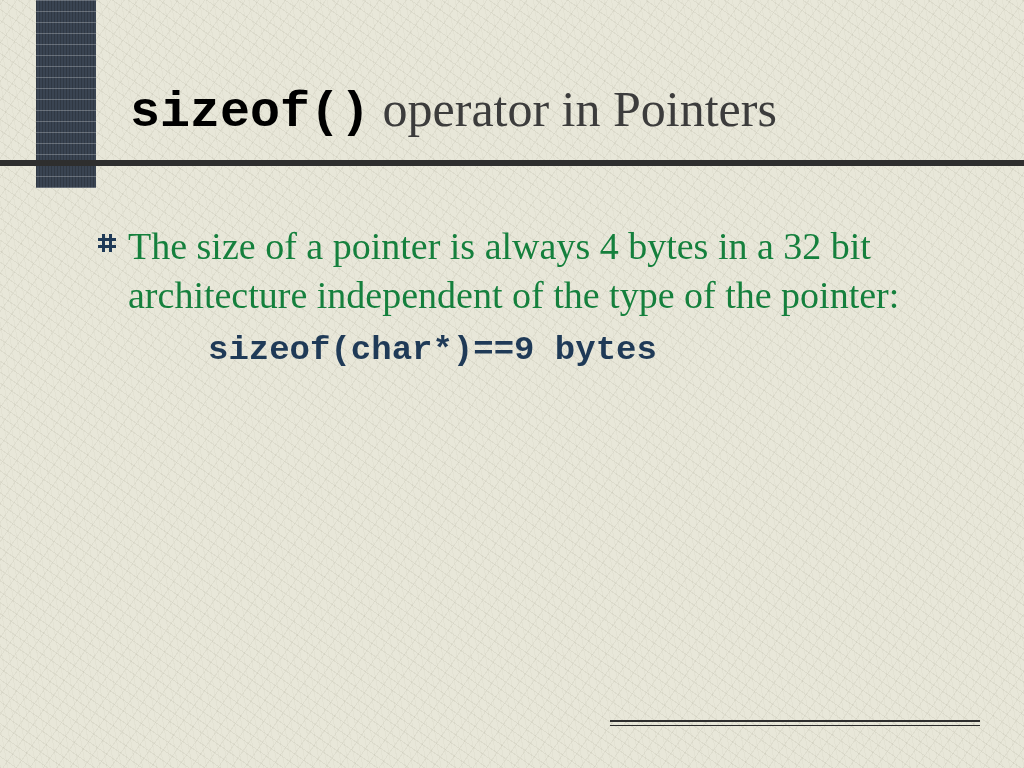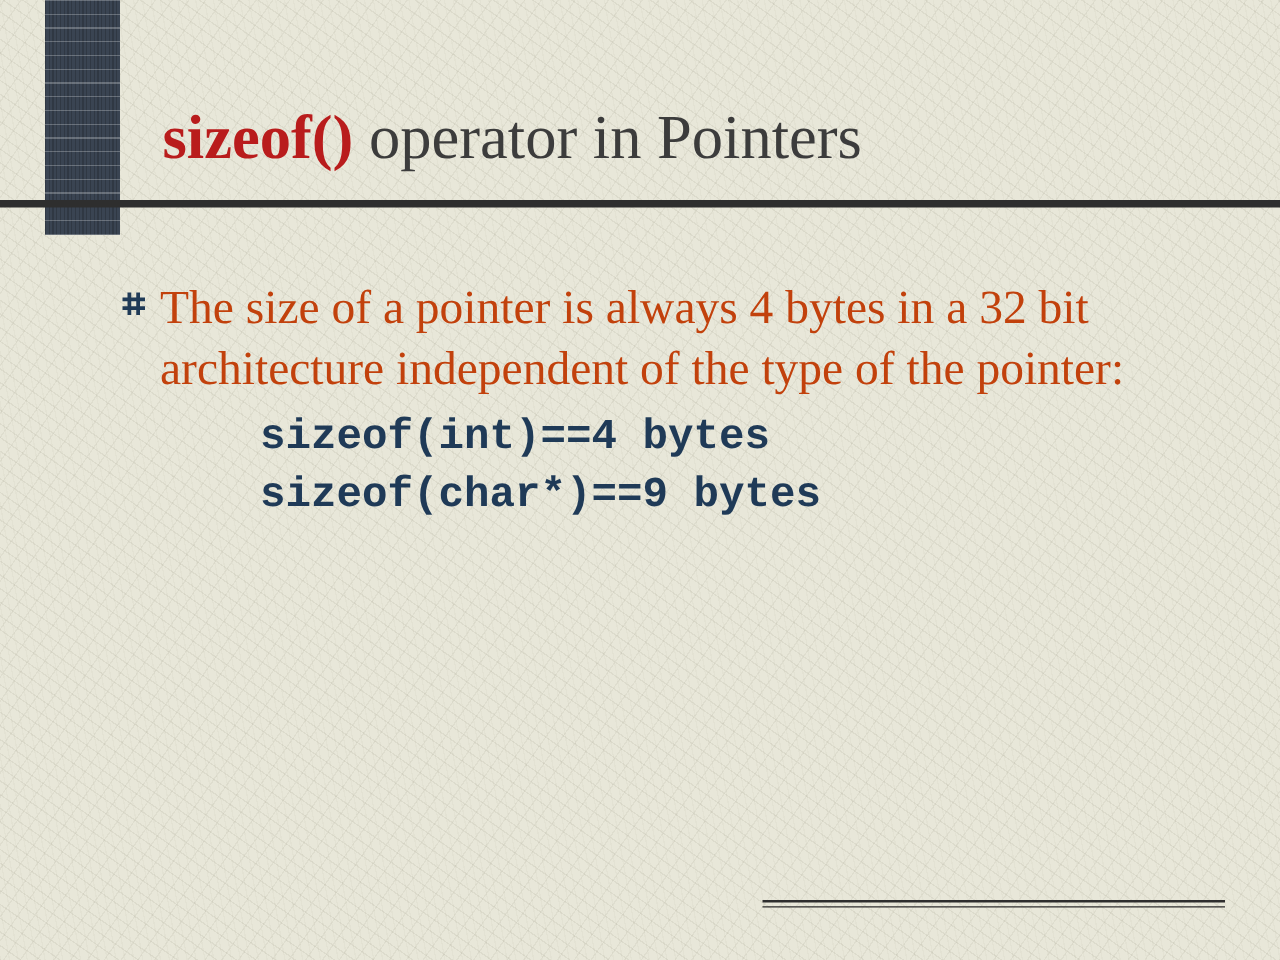--- a/index.html
+++ b/index.html
@@ -28,23 +28,23 @@
       repeating-linear-gradient(to right, rgba(0,0,0,0.18) 0px, rgba(0,0,0,0.18) 1px, transparent 1px, transparent 3px);
   }
   .title {
     position: absolute;
     left: 130px;
     top: 80px;
     font-size: 50px;
     color: #3c3c3c;
   }
   .title .mono-bold {
-    font-family: Liberation Serif, serif;
+    font-family: Liberation Mono, monospace;
     font-weight: bold;
-    color: #b91c1c;
+    color: #000000;
     margin-top: 44px;
   }
   .hr-line {
     position: absolute;
     left: 0;
     top: 160px;
     width: 100%;
     height: 6px;
     background: #2e2e2e;
   }
@@ -76,21 +76,21 @@
   .bullet-icon .v1, .bullet-icon .v2, .bullet-icon .h1, .bullet-icon .h2 {
     position: absolute;
     background: #1f3a57;
   }
   .bullet-icon .v1 { left: 4px; top: 0; width: 3px; height: 18px; }
   .bullet-icon .v2 { left: 11px; top: 0; width: 3px; height: 18px; }
   .bullet-icon .h1 { left: 0; top: 4px; width: 18px; height: 3px; }
   .bullet-icon .h2 { left: 0; top: 11px; width: 18px; height: 3px; }
   .body-text {
     font-size: 38px;
-    color: #c2410c;
+    color: #15803d;
     line-height: 1.28;
   }
   .code-block {
     margin-left: 110px;
     margin-top: 8px;
   }
   .code-line {
     font-family: "Courier New", Courier, monospace;
     font-weight: bold;
     font-size: 34px;
@@ -123,18 +123,17 @@
   <div class="bullet-row">
     <div class="bullet-icon">
       <span class="v1"></span>
         <span class="v2"></span>
         <span class="h1"></span>
         <span class="h2"></span>
     </div>
     <div class="body-text">The size of a pointer is always 4 bytes in a 32 bit architecture independent of the type of the pointer:</div>
   </div>
   <div class="code-block">
-    <div class="code-line">sizeof(int)==4 bytes</div>
     <div class="code-line">sizeof(char*)==9 bytes</div>
   </div>
 </div>
 
 <div class="bottom-rule"></div>
 
 </body></html>

